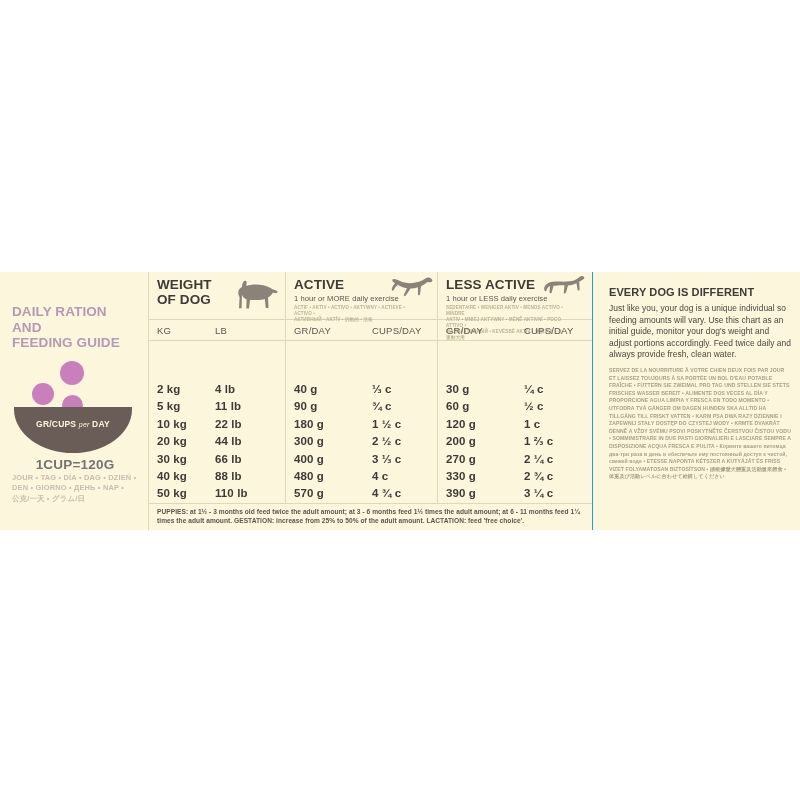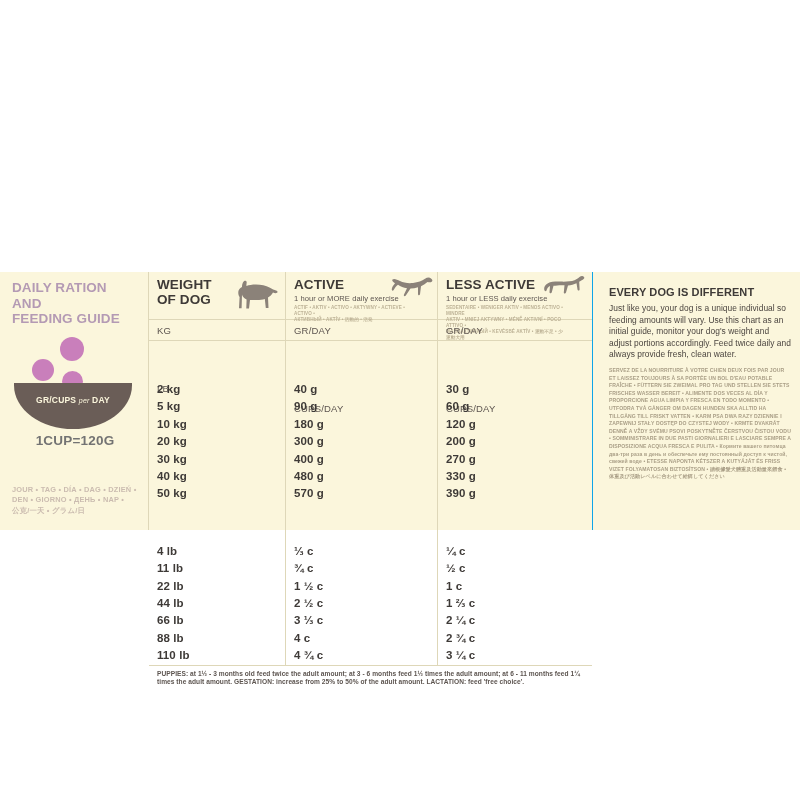--- a/index.html
+++ b/index.html
@@ -29,21 +29,21 @@
     background: #fbf6dc;
     display: flex;
     flex-direction: row;
     box-sizing: border-box;
   }
 
   
   .left-col {
     width: 148px;
     flex: 0 0 148px;
-    padding: 8px 10px 6px 12px;
+    padding: 32px 10px 6px 12px;
     box-sizing: border-box;
     position: relative;
   }
 
   .left-title {
     color: #b49ab4;
     font-size: 13.5px;
     line-height: 15.5px;
     font-weight: bold;
     letter-spacing: 0.1px;
@@ -105,21 +105,21 @@
     font-size: 13.5px;
     font-weight: bold;
     letter-spacing: 0.2px;
     text-align: center;
     width: 126px;
   }
 
   .left-langs {
     position: absolute;
     left: 12px;
-    bottom: 14px;
+    bottom: 26px;
     width: 132px;
     color: #cbbcb0;
     font-size: 7.4px;
     line-height: 10.5px;
     font-weight: bold;
     letter-spacing: 0.2px;
   }
 
   
   .table-col {
@@ -191,21 +191,21 @@
   }
 
   .dog-icon {
     position: absolute;
     fill: #8b8279;
   }
   .dog-standing { right: 6px; top: 6px; }
   .dog-jump { right: 4px; top: 2px; }
   .dog-lie { right: 4px; top: 2px; }
 
-  .colpair { display: flex; flex-direction: column; height: 100%; }
+  .colpair { display: flex; flex-direction: row; height: 100%; }
   .cell {
     box-sizing: border-box;
     padding-left: 8px;
   }
   .cell.c1 { flex: 0 0 58px; }
   .cell.c2 { flex: 1 1 auto; }
   .cell.g1 { flex: 0 0 78px; }
   .cell.g2 { flex: 1 1 auto; }
 
   .sub-lbl {

